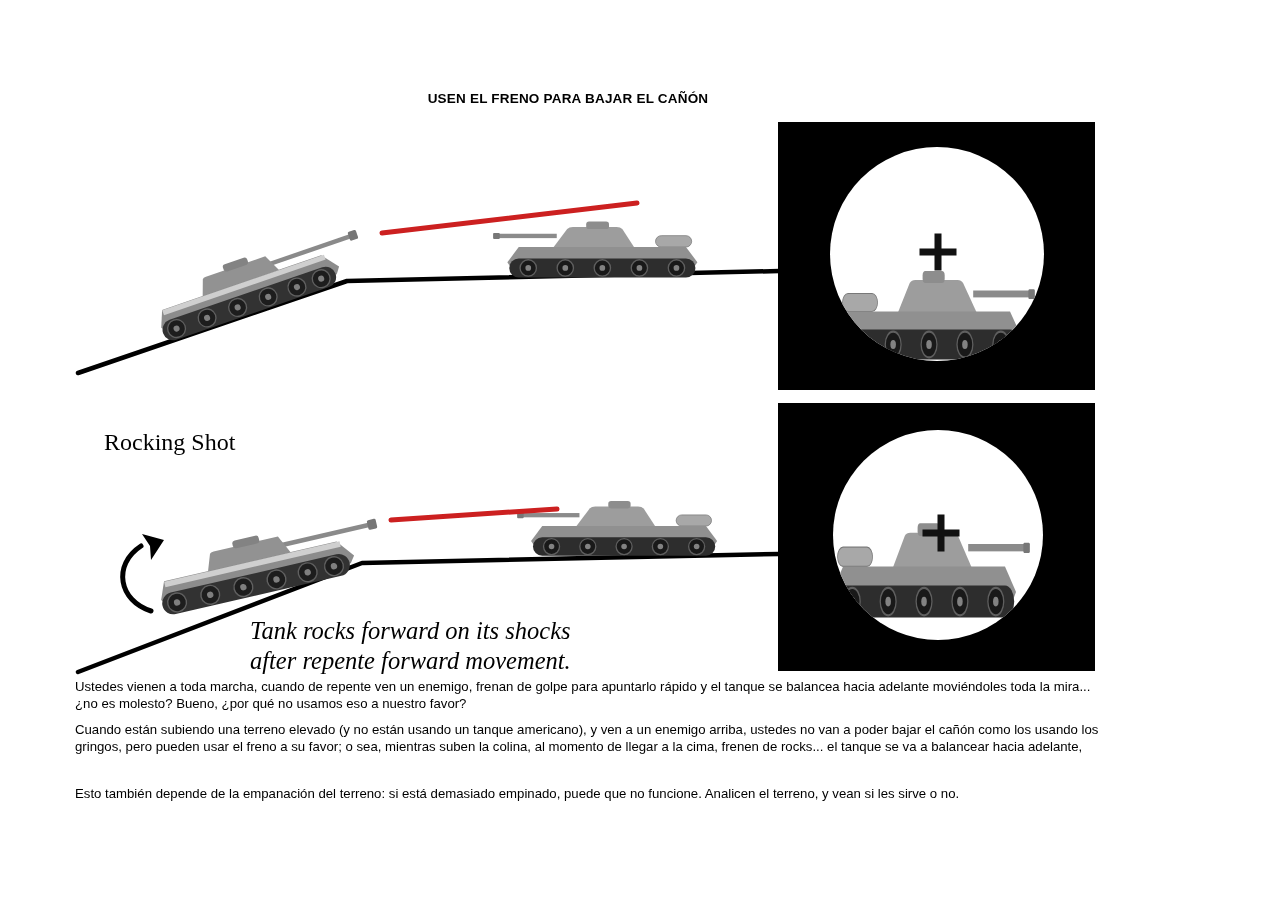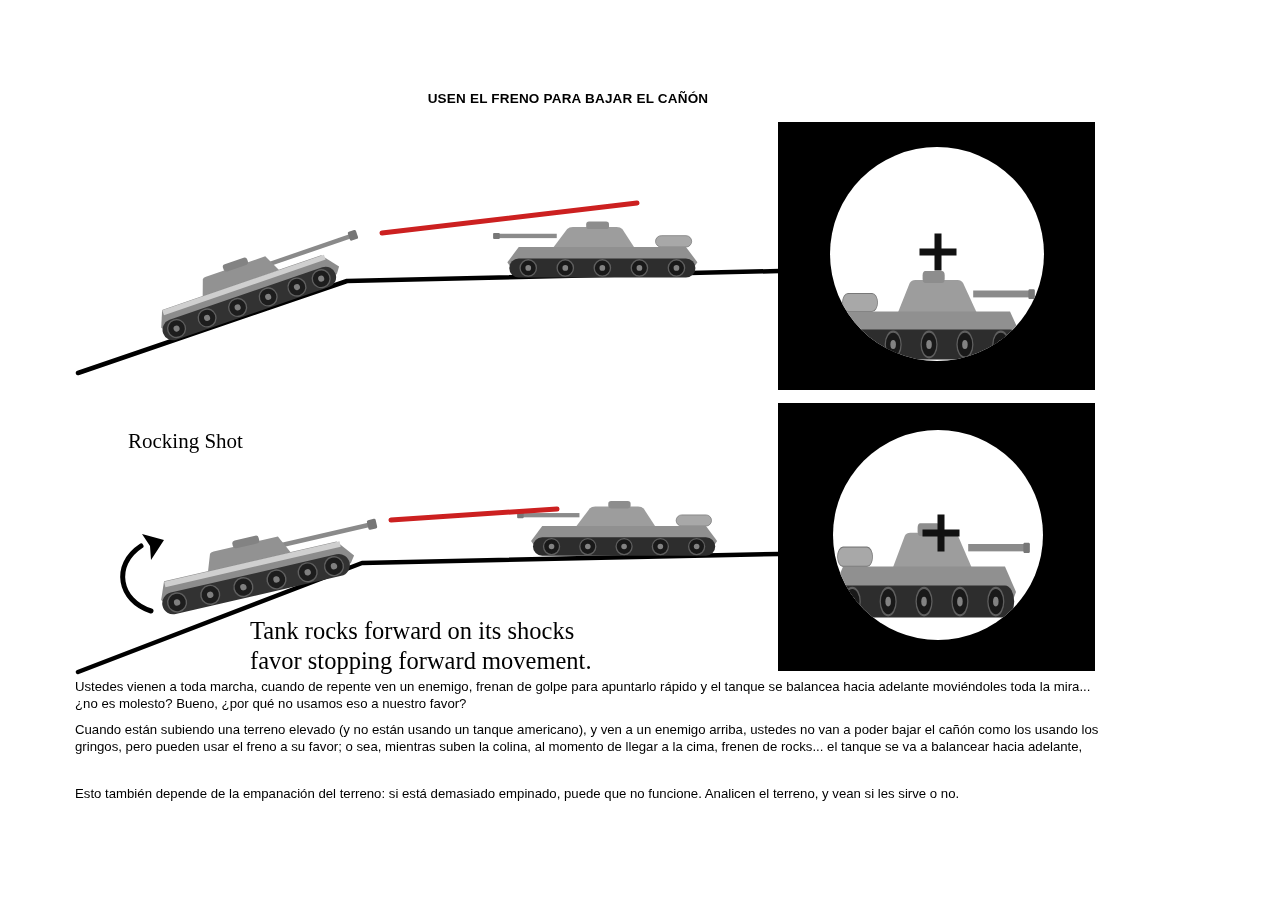--- a/index.html
+++ b/index.html
@@ -7,27 +7,27 @@
     width:1280px;height:906px;position:relative;overflow:hidden;
     font-family:"Liberation Sans", sans-serif;color:#000;
   }
   .stage{position:absolute;left:0;top:0;}
   .page-title{
     position:absolute;left:0;top:91px;width:1136px;text-align:center;
     font-size:13.5px;font-weight:bold;letter-spacing:.2px;
   }
   .rocking-label{
     position:absolute;left:104px;top:429px;
-    font-family:"Liberation Serif", serif;font-size:21px;margin-left:24px;
+    font-family:"Liberation Serif", serif;font-size:24px;
   }
   .caption{
     position:absolute;left:250px;top:616px;
     font-family:"Liberation Serif", serif;font-size:24.5px;line-height:30px;
   }
-  .caption .line{display:block;}
+  .caption .line{display:block;font-style:italic;}
   .para{
     position:absolute;left:75px;width:1160px;
     font-size:13.2px;line-height:16.5px;white-space:nowrap;
   }
   .para .line{display:block;}
   #p1{top:679px;}
   #p2{top:722px;}
   #p3{top:786px;}
 </style>
 </head>
@@ -123,21 +123,21 @@
     </g>
   </g>
 </svg>
 
 <div class="page-title">USEN EL FRENO PARA BAJAR EL CAÑÓN</div>
 
 <div class="rocking-label">Rocking Shot</div>
 
 <div class="caption">
   <span class="line">Tank rocks forward on its shocks</span>
-  <span class="line">favor stopping forward movement.</span>
+  <span class="line">after repente forward movement.</span>
 </div>
 
 <div id="p1" class="para">
   <span class="line">Ustedes vienen a toda marcha, cuando de repente ven un enemigo, frenan de golpe para apuntarlo rápido y el tanque se balancea hacia adelante moviéndoles toda la mira...</span>
   <span class="line">¿no es molesto? Bueno, ¿por qué no usamos eso a nuestro favor?</span>
 </div>
 
 <div id="p2" class="para">
   <span class="line">Cuando están subiendo una terreno elevado (y no están usando un tanque americano), y ven a un enemigo arriba, ustedes no van a poder bajar el cañón como los usando los</span>
   <span class="line">gringos, pero pueden usar el freno a su favor; o sea, mientras suben la colina, al momento de llegar a la cima, frenen de rocks... el tanque se va a balancear hacia adelante,</span>

